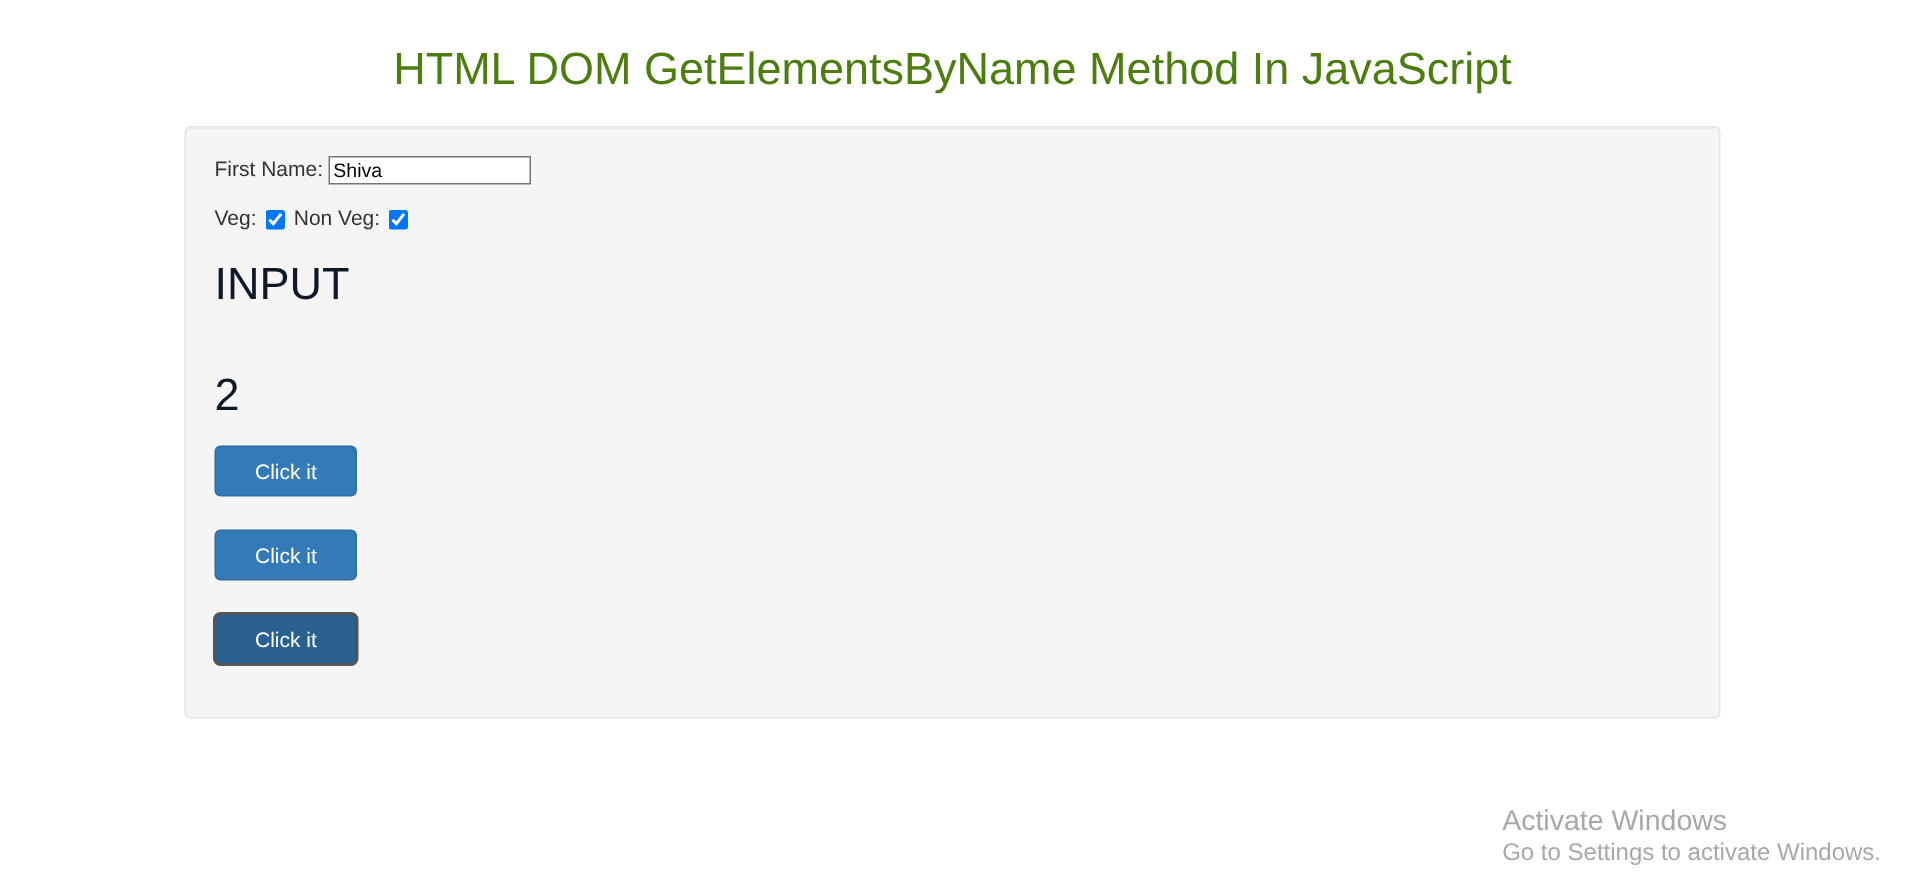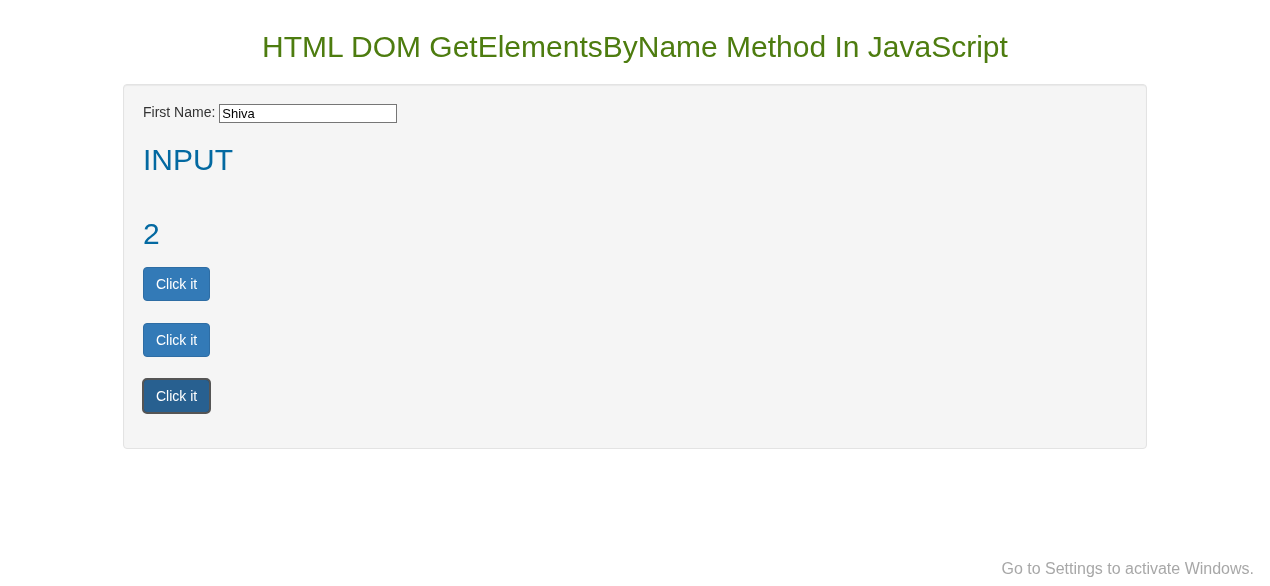--- a/index.html
+++ b/index.html
@@ -34,45 +34,45 @@
       box-shadow: inset 0 1px 1px rgba(0,0,0,.05);
     }
     .form-row {
       margin-bottom: 14px;
       font-size: 14px;
     }
     .text-input {
       font-size: 13px;
       padding: 1px 2px;
       border: 1px solid #767676;
-      width: 178px;
+      width: 135px;
       height: 19px;
       vertical-align: middle;
     }
     .checkbox-input {
       accent-color: #0075ff;
       vertical-align: middle;
       margin: 0 2px;
     }
     .result-h2 {
       font-size: 30px;
       font-weight: 500;
-      color: #0369a1;
+      color: #0f172a;
       margin: 20px 0 10px 0;
     }
     .result-h2.second {
       margin-top: 40px;
     }
     .btn-primary {
       display: inline-block;
       color: #fff;
       background-color: #337ab7;
       border: 1px solid #2e6da4;
       border-radius: 4px;
-      padding: 6px 12px;
+      padding: 6px 26px;
       font-size: 14px;
       line-height: 1.42857143;
       text-align: center;
       cursor: pointer;
       margin-bottom: 12px;
       margin-top: 6px;
     }
     .btn-primary.focused {
       outline: 2px solid #555;
       outline-offset: -1px;
@@ -106,32 +106,39 @@
 
 <h1 class="page-title">HTML DOM GetElementsByName Method In JavaScript</h1>
 
 <div class="well">
 
   <div class="form-row">
     <span>First Name:</span>
     <input type="text" class="text-input" value="Shiva" style="">
   </div>
 
+  <div class="form-row">
+    <span>Veg:</span>
+    <input type="checkbox" class="checkbox-input" checked="" style="">
+    <span>Non Veg:</span>
+    <input type="checkbox" class="checkbox-input" checked="" style="">
+  </div>
 
   <h2 class="result-h2">INPUT</h2>
 
   <h2 class="result-h2 second">2</h2>
 
   <div class="btn-row">
     <button class="btn-primary">Click it</button>
   </div>
   <div class="btn-row">
     <button class="btn-primary">Click it</button>
   </div>
   <div class="btn-row">
     <button class="btn-primary focused">Click it</button>
   </div>
 
 </div>
 
 <div class="watermark">
+  <div class="wm-title">Activate Windows</div>
   <div class="wm-sub">Go to Settings to activate Windows.</div>
 </div>
 
 </body></html>

